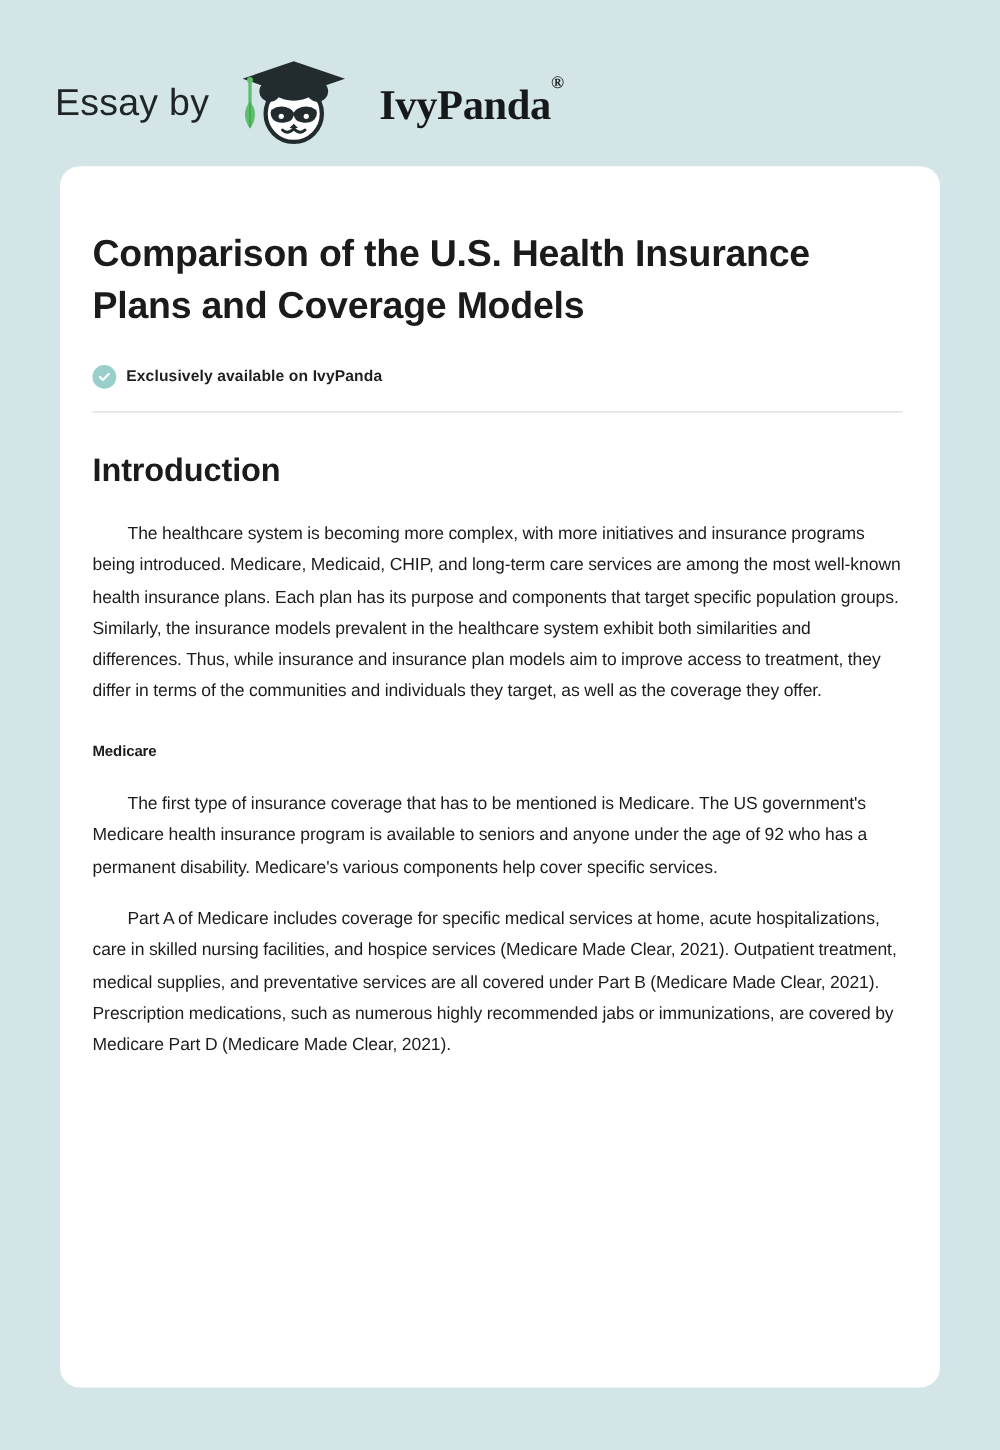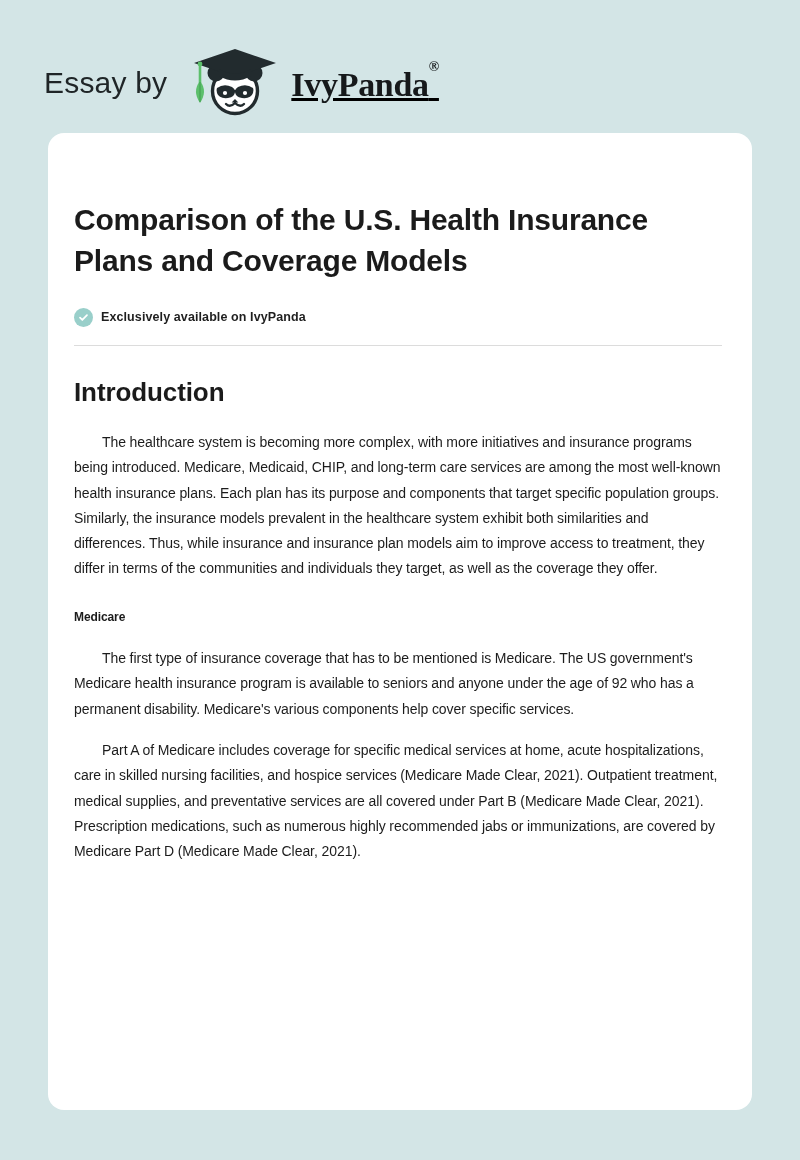--- a/index.html
+++ b/index.html
@@ -27,22 +27,21 @@
     font-size: 30px;
     font-weight: 400;
     color: #1f2527;
     letter-spacing: 0.2px;
     line-height: 1;
     margin-right: 18px;
   }
   .brand-logo {
     display: flex;
     align-items: center;
-    gap: 6px;
-    text-decoration: underline;
+    gap: 18px;
   }
   .panda-mark {
     width: 100px;
     height: 70px;
     display: block;
   }
   .brand-wordmark {
     font-family: "Liberation Serif", "DejaVu Serif", serif;
     font-size: 34px;
     font-weight: bold;
@@ -62,21 +61,21 @@
   
   .paper-card {
     position: absolute;
     left: 48px;
     top: 133px;
     width: 704px;
     height: 977px;
     background: #ffffff;
     border-radius: 16px;
     box-sizing: border-box;
-    padding: 56px 30px 0 26px;
+    padding: 40px 30px 0 26px;
     overflow: hidden;
   }
   .doc-inner {
     padding: 0 0 0 0;
   }
 
   .doc-title {
     font-size: 30px;
     font-weight: bold;
     color: #1b1b1b;

